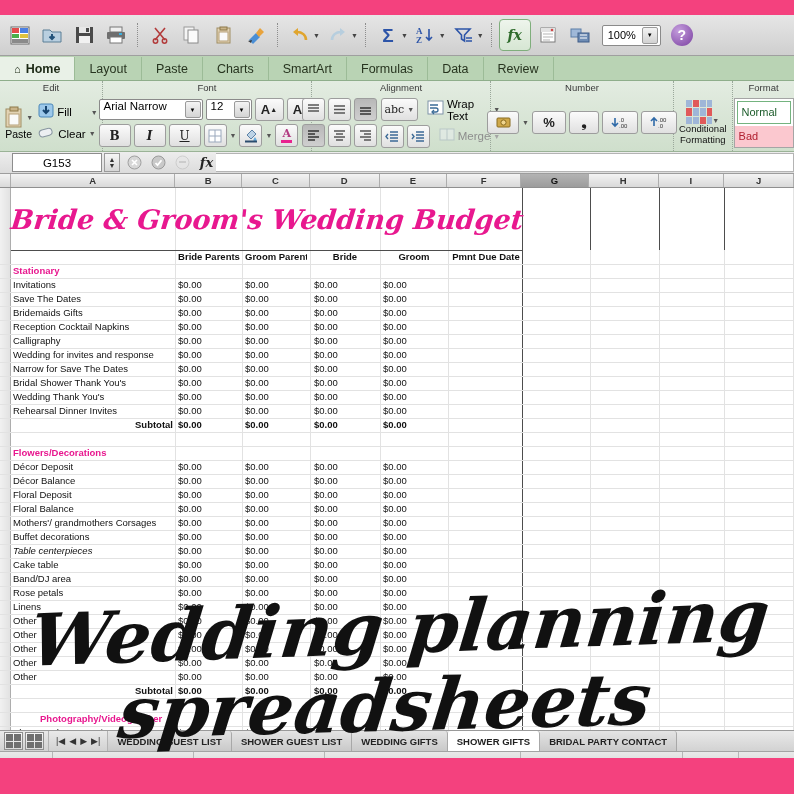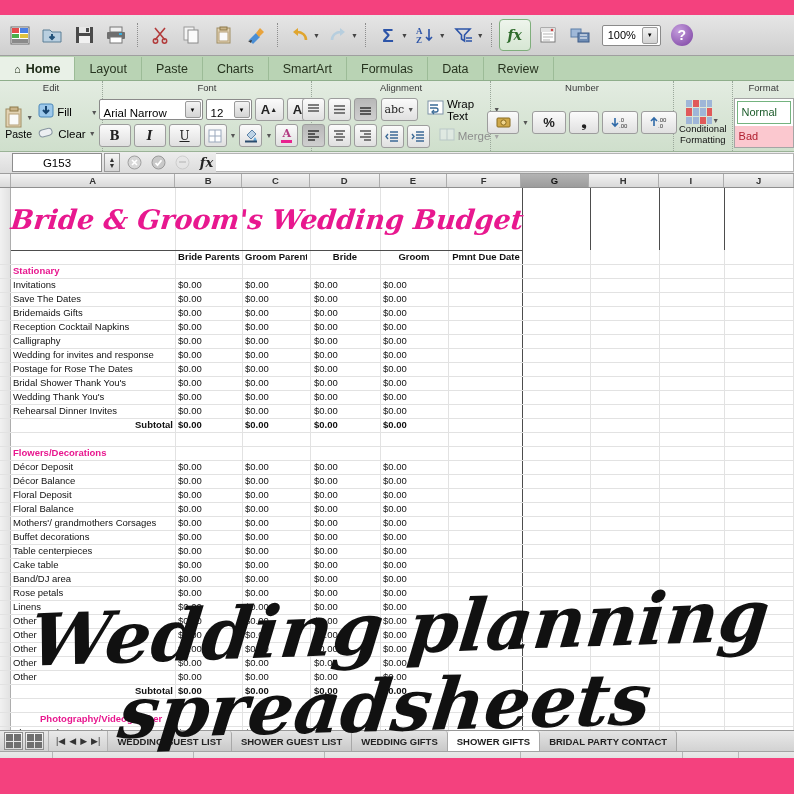--- a/index.html
+++ b/index.html
@@ -53,21 +53,21 @@
   .rowi{display:flex;align-items:center;gap:3px;}
 
   .btn{background:linear-gradient(#fbfbfb,#e0e0e0);border:1px solid #9d9d9d;border-radius:3px;
        height:21px;min-width:21px;display:flex;align-items:center;justify-content:center;
        font-size:12px;color:#222;padding:0 3px;}
   .btn.sq{width:21px;padding:0;}
   .btn.on{background:linear-gradient(#b8b8b8,#cfcfcf);}
   .mini-caret{font-size:7px;color:#555;}
 
   .inp{background:#fff;border:1px solid #8a8a8a;border-radius:2px;height:19px;font-size:11.5px;
-       display:flex;align-items:flex-end;padding-left:4px;position:relative;}
+       display:flex;align-items:flex-start;padding-left:4px;position:relative;}
   .inp .dcar{position:absolute;right:1px;top:1px;width:14px;height:15px;
        background:linear-gradient(#f4f4f4,#d4d4d4);border:1px solid #9a9a9a;border-radius:2px;
        font-size:6px;display:flex;align-items:center;justify-content:center;}
 
   .swatch-A{font-weight:bold;font-size:13px;}
   .underbar-pink{display:block;height:3px;background:#e8238f;width:11px;margin:1px auto 0;}
 
   .cfico{width:26px;height:24px;display:grid;grid-template-columns:repeat(4,1fr);
          grid-template-rows:repeat(3,1fr);gap:1px;}
   .cfico i{background:#9fb6d8;display:block;}
@@ -674,21 +674,21 @@
           <div class="cell amt" style="left: 245px; top: 146px; width: 62px; text-align: left;">$0.00</div>
           <div class="cell amt" style="left: 314px; top: 146px; width: 62px; text-align: left;">$0.00</div>
           <div class="cell amt" style="left: 383px; top: 146px; width: 62px; text-align: left;">$0.00</div>
           <div class="rowstrip" style="top: 160px;"></div>
           <div class="cell " style="left: 13px; top: 160px; width: 160px; text-align: left;">Wedding for invites and response</div>
           <div class="cell amt" style="left: 178px; top: 160px; width: 62px; text-align: left;">$0.00</div>
           <div class="cell amt" style="left: 245px; top: 160px; width: 62px; text-align: left;">$0.00</div>
           <div class="cell amt" style="left: 314px; top: 160px; width: 62px; text-align: left;">$0.00</div>
           <div class="cell amt" style="left: 383px; top: 160px; width: 62px; text-align: left;">$0.00</div>
           <div class="rowstrip" style="top: 174px;"></div>
-          <div class="cell " style="left: 13px; top: 174px; width: 160px; text-align: left;">Postage for Rose The Dates</div>
+          <div class="cell " style="left: 13px; top: 174px; width: 160px; text-align: left;">Narrow for Save The Dates</div>
           <div class="cell amt" style="left: 178px; top: 174px; width: 62px; text-align: left;">$0.00</div>
           <div class="cell amt" style="left: 245px; top: 174px; width: 62px; text-align: left;">$0.00</div>
           <div class="cell amt" style="left: 314px; top: 174px; width: 62px; text-align: left;">$0.00</div>
           <div class="cell amt" style="left: 383px; top: 174px; width: 62px; text-align: left;">$0.00</div>
           <div class="rowstrip" style="top: 188px;"></div>
           <div class="cell " style="left: 13px; top: 188px; width: 160px; text-align: left;">Bridal Shower Thank You's</div>
           <div class="cell amt" style="left: 178px; top: 188px; width: 62px; text-align: left;">$0.00</div>
           <div class="cell amt" style="left: 245px; top: 188px; width: 62px; text-align: left;">$0.00</div>
           <div class="cell amt" style="left: 314px; top: 188px; width: 62px; text-align: left;">$0.00</div>
           <div class="cell amt" style="left: 383px; top: 188px; width: 62px; text-align: left;">$0.00</div>
@@ -743,21 +743,21 @@
           <div class="cell amt" style="left: 245px; top: 328px; width: 62px; text-align: left;">$0.00</div>
           <div class="cell amt" style="left: 314px; top: 328px; width: 62px; text-align: left;">$0.00</div>
           <div class="cell amt" style="left: 383px; top: 328px; width: 62px; text-align: left;">$0.00</div>
           <div class="rowstrip" style="top: 342px;"></div>
           <div class="cell " style="left: 13px; top: 342px; width: 160px; text-align: left;">Buffet decorations</div>
           <div class="cell amt" style="left: 178px; top: 342px; width: 62px; text-align: left;">$0.00</div>
           <div class="cell amt" style="left: 245px; top: 342px; width: 62px; text-align: left;">$0.00</div>
           <div class="cell amt" style="left: 314px; top: 342px; width: 62px; text-align: left;">$0.00</div>
           <div class="cell amt" style="left: 383px; top: 342px; width: 62px; text-align: left;">$0.00</div>
           <div class="rowstrip" style="top: 356px;"></div>
-          <div class="cell " style="left: 13px; top: 356px; width: 160px; text-align: left;">Table centerpieces</div>
+          <div class="cell " style="left: 13px; top: 356px; width: 160px; text-align: left; font-style: italic;">Table centerpieces</div>
           <div class="cell amt" style="left: 178px; top: 356px; width: 62px; text-align: left;">$0.00</div>
           <div class="cell amt" style="left: 245px; top: 356px; width: 62px; text-align: left;">$0.00</div>
           <div class="cell amt" style="left: 314px; top: 356px; width: 62px; text-align: left;">$0.00</div>
           <div class="cell amt" style="left: 383px; top: 356px; width: 62px; text-align: left;">$0.00</div>
           <div class="rowstrip" style="top: 370px;"></div>
           <div class="cell " style="left: 13px; top: 370px; width: 160px; text-align: left;">Cake table</div>
           <div class="cell amt" style="left: 178px; top: 370px; width: 62px; text-align: left;">$0.00</div>
           <div class="cell amt" style="left: 245px; top: 370px; width: 62px; text-align: left;">$0.00</div>
           <div class="cell amt" style="left: 314px; top: 370px; width: 62px; text-align: left;">$0.00</div>
           <div class="cell amt" style="left: 383px; top: 370px; width: 62px; text-align: left;">$0.00</div>

